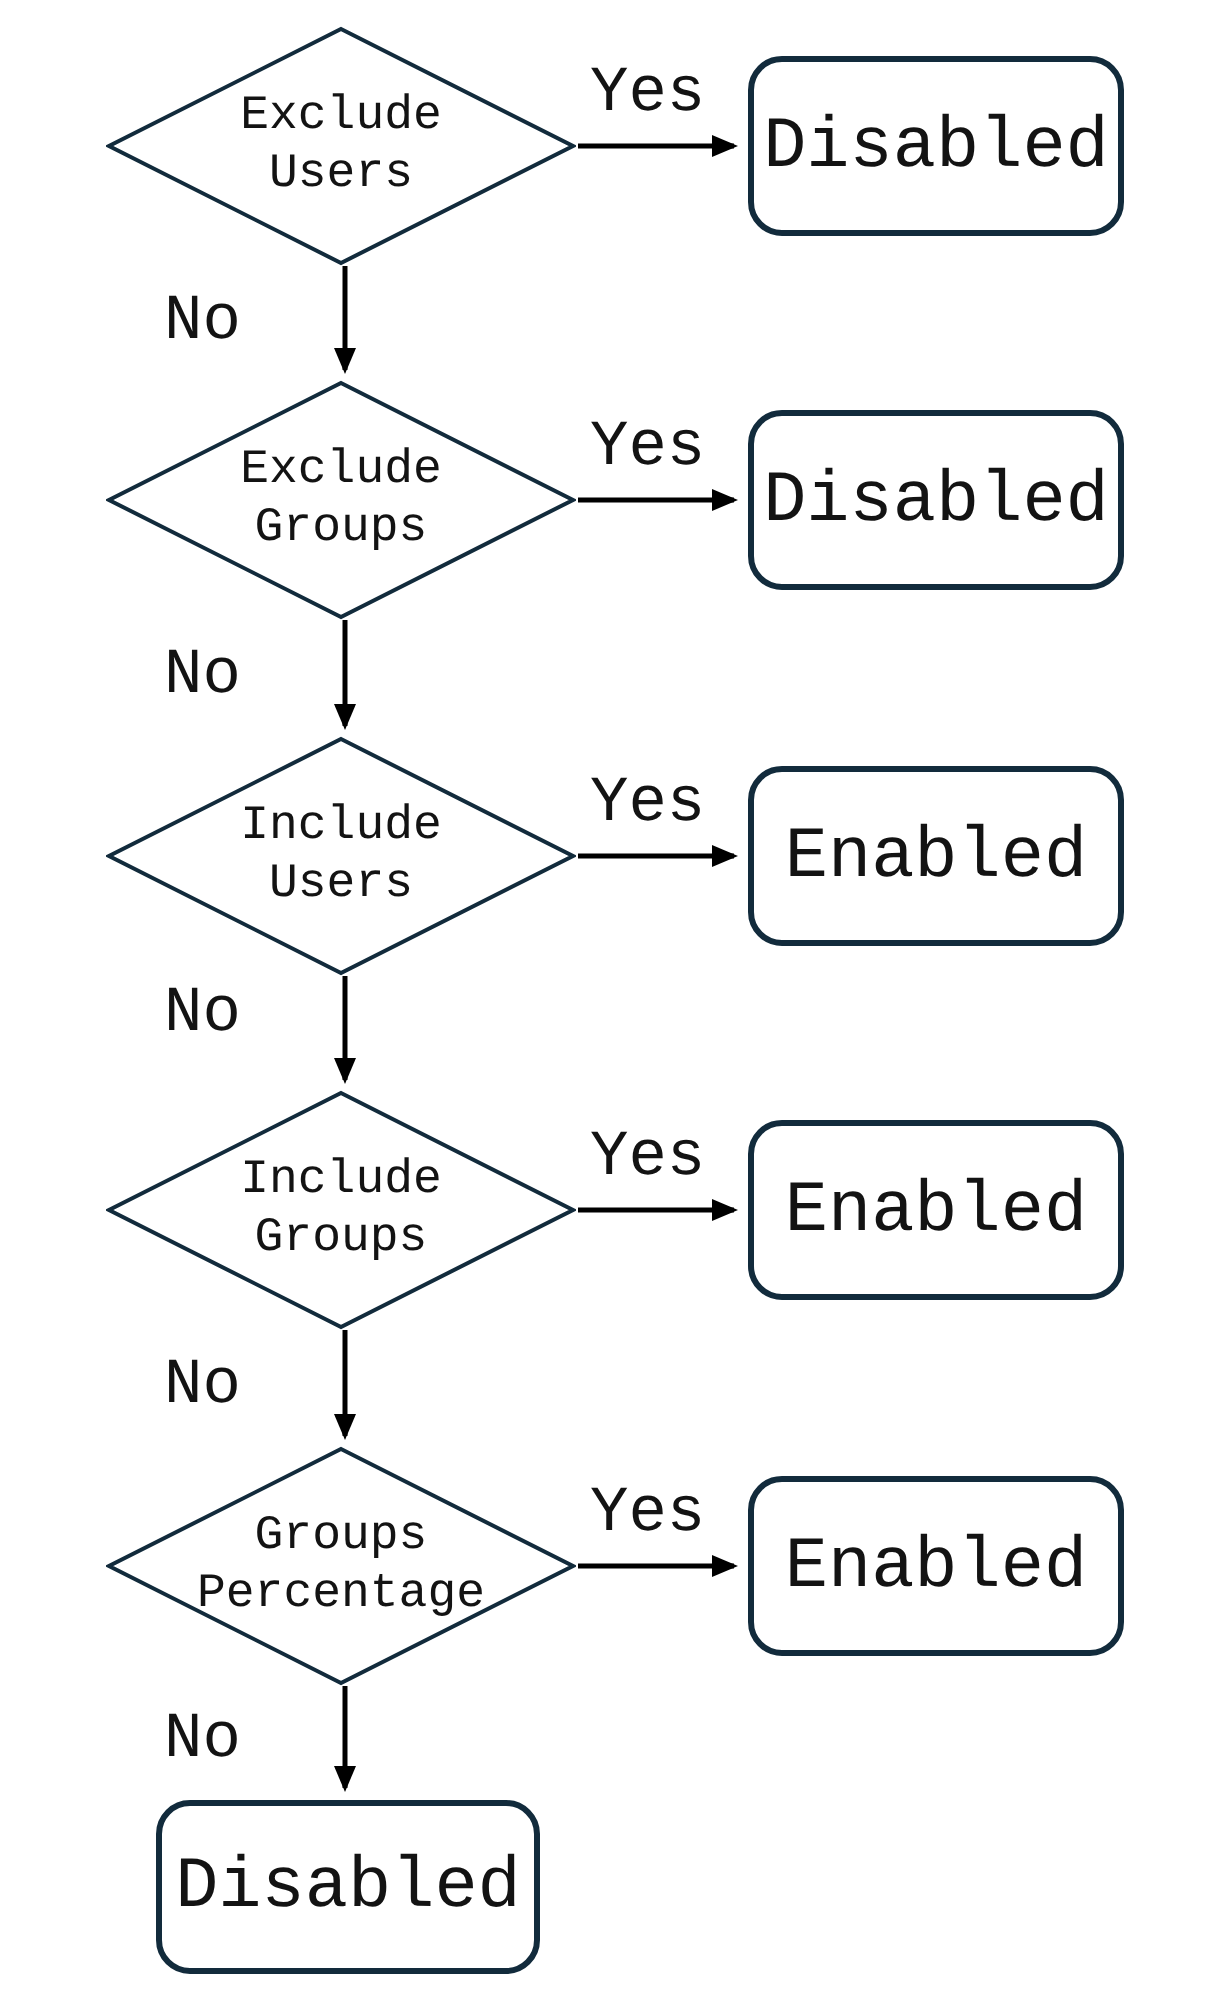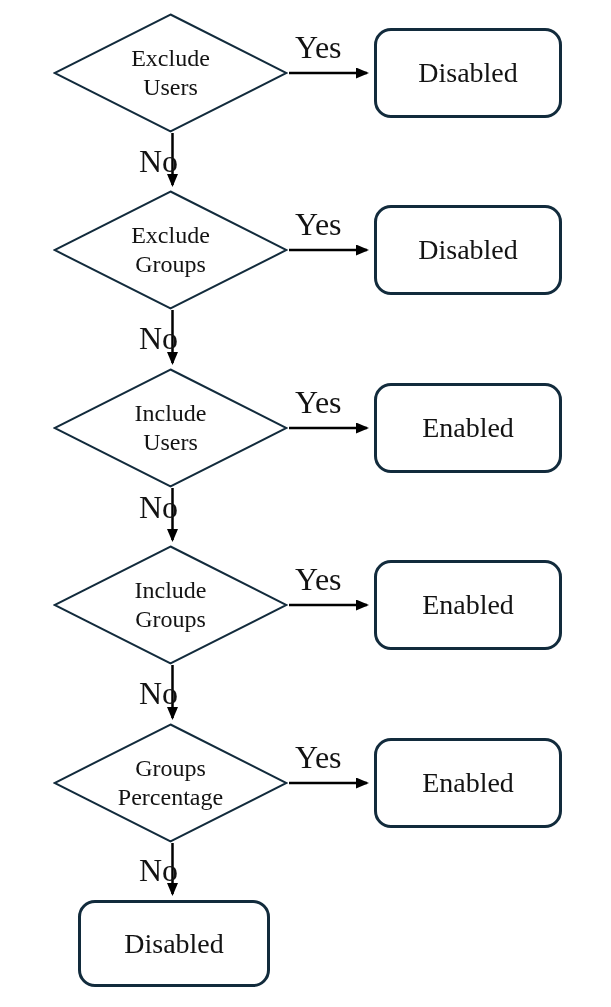--- a/index.html
+++ b/index.html
@@ -1,20 +1,20 @@
 <!DOCTYPE html>
 <html><head>
 <meta charset="utf-8">
 <style>
   :root { --ink: #122b3c; --txt: #131313; --arrow: #000000; }
   html, body { margin: 0; padding: 0; background: #ffffff; }
   #canvas {
     position: relative; width: 611px; height: 1007px;
     background: #ffffff; overflow: hidden;
-    font-family: Liberation Serif, serif;
+    font-family: Liberation Mono, monospace;
     color: var(--txt);
   }
   #arrows { position: absolute; left: 0; top: 0; width: 611px; height: 1007px; }
   #arrows path { stroke: var(--arrow); stroke-width: 2.5; fill: none; }
 
   .diamond { position: absolute; width: 235px; height: 120px; }
   .diamond svg { position: absolute; left: 0; top: 0; }
   .diamond polygon { fill: #ffffff; stroke: var(--ink); stroke-width: 2; }
   .dlabel {
     position: absolute; inset: 0;
@@ -22,27 +22,27 @@
     text-align: center; font-size: 24px; line-height: 29px;
     white-space: pre-line;
   }
 
   .box {
     position: absolute; width: 188px; height: 90px;
     box-sizing: border-box;
     border: 3.5px solid var(--ink); border-radius: 17px;
     background: #ffffff;
     display: flex; align-items: center; justify-content: center;
-    font-size: 28px;
+    font-size: 36px;
   }
   .box.final { left: 78px; top: 900px; width: 192px; height: 87px; }
 
   .lbl { position: absolute; font-size: 32px; line-height: 30px; }
   .lbl.yes { left: 295px; width: 62px; text-align: left; }
-  .lbl.no  { left: 112px;  width: 66px; text-align: right; }
+  .lbl.no  { left: 82px;  width: 66px; }
 </style>
 </head>
 <body>
 
 <div id="canvas">
 
   <svg id="arrows" viewBox="0 0 611 1007">
     <defs>
       <marker id="ah" markerUnits="userSpaceOnUse" markerWidth="13" markerHeight="11" refX="11" refY="5.5" orient="auto">
         <path d="M0,0 L13,5.5 L0,11 z" style="fill:#000; stroke:none;"></path>

